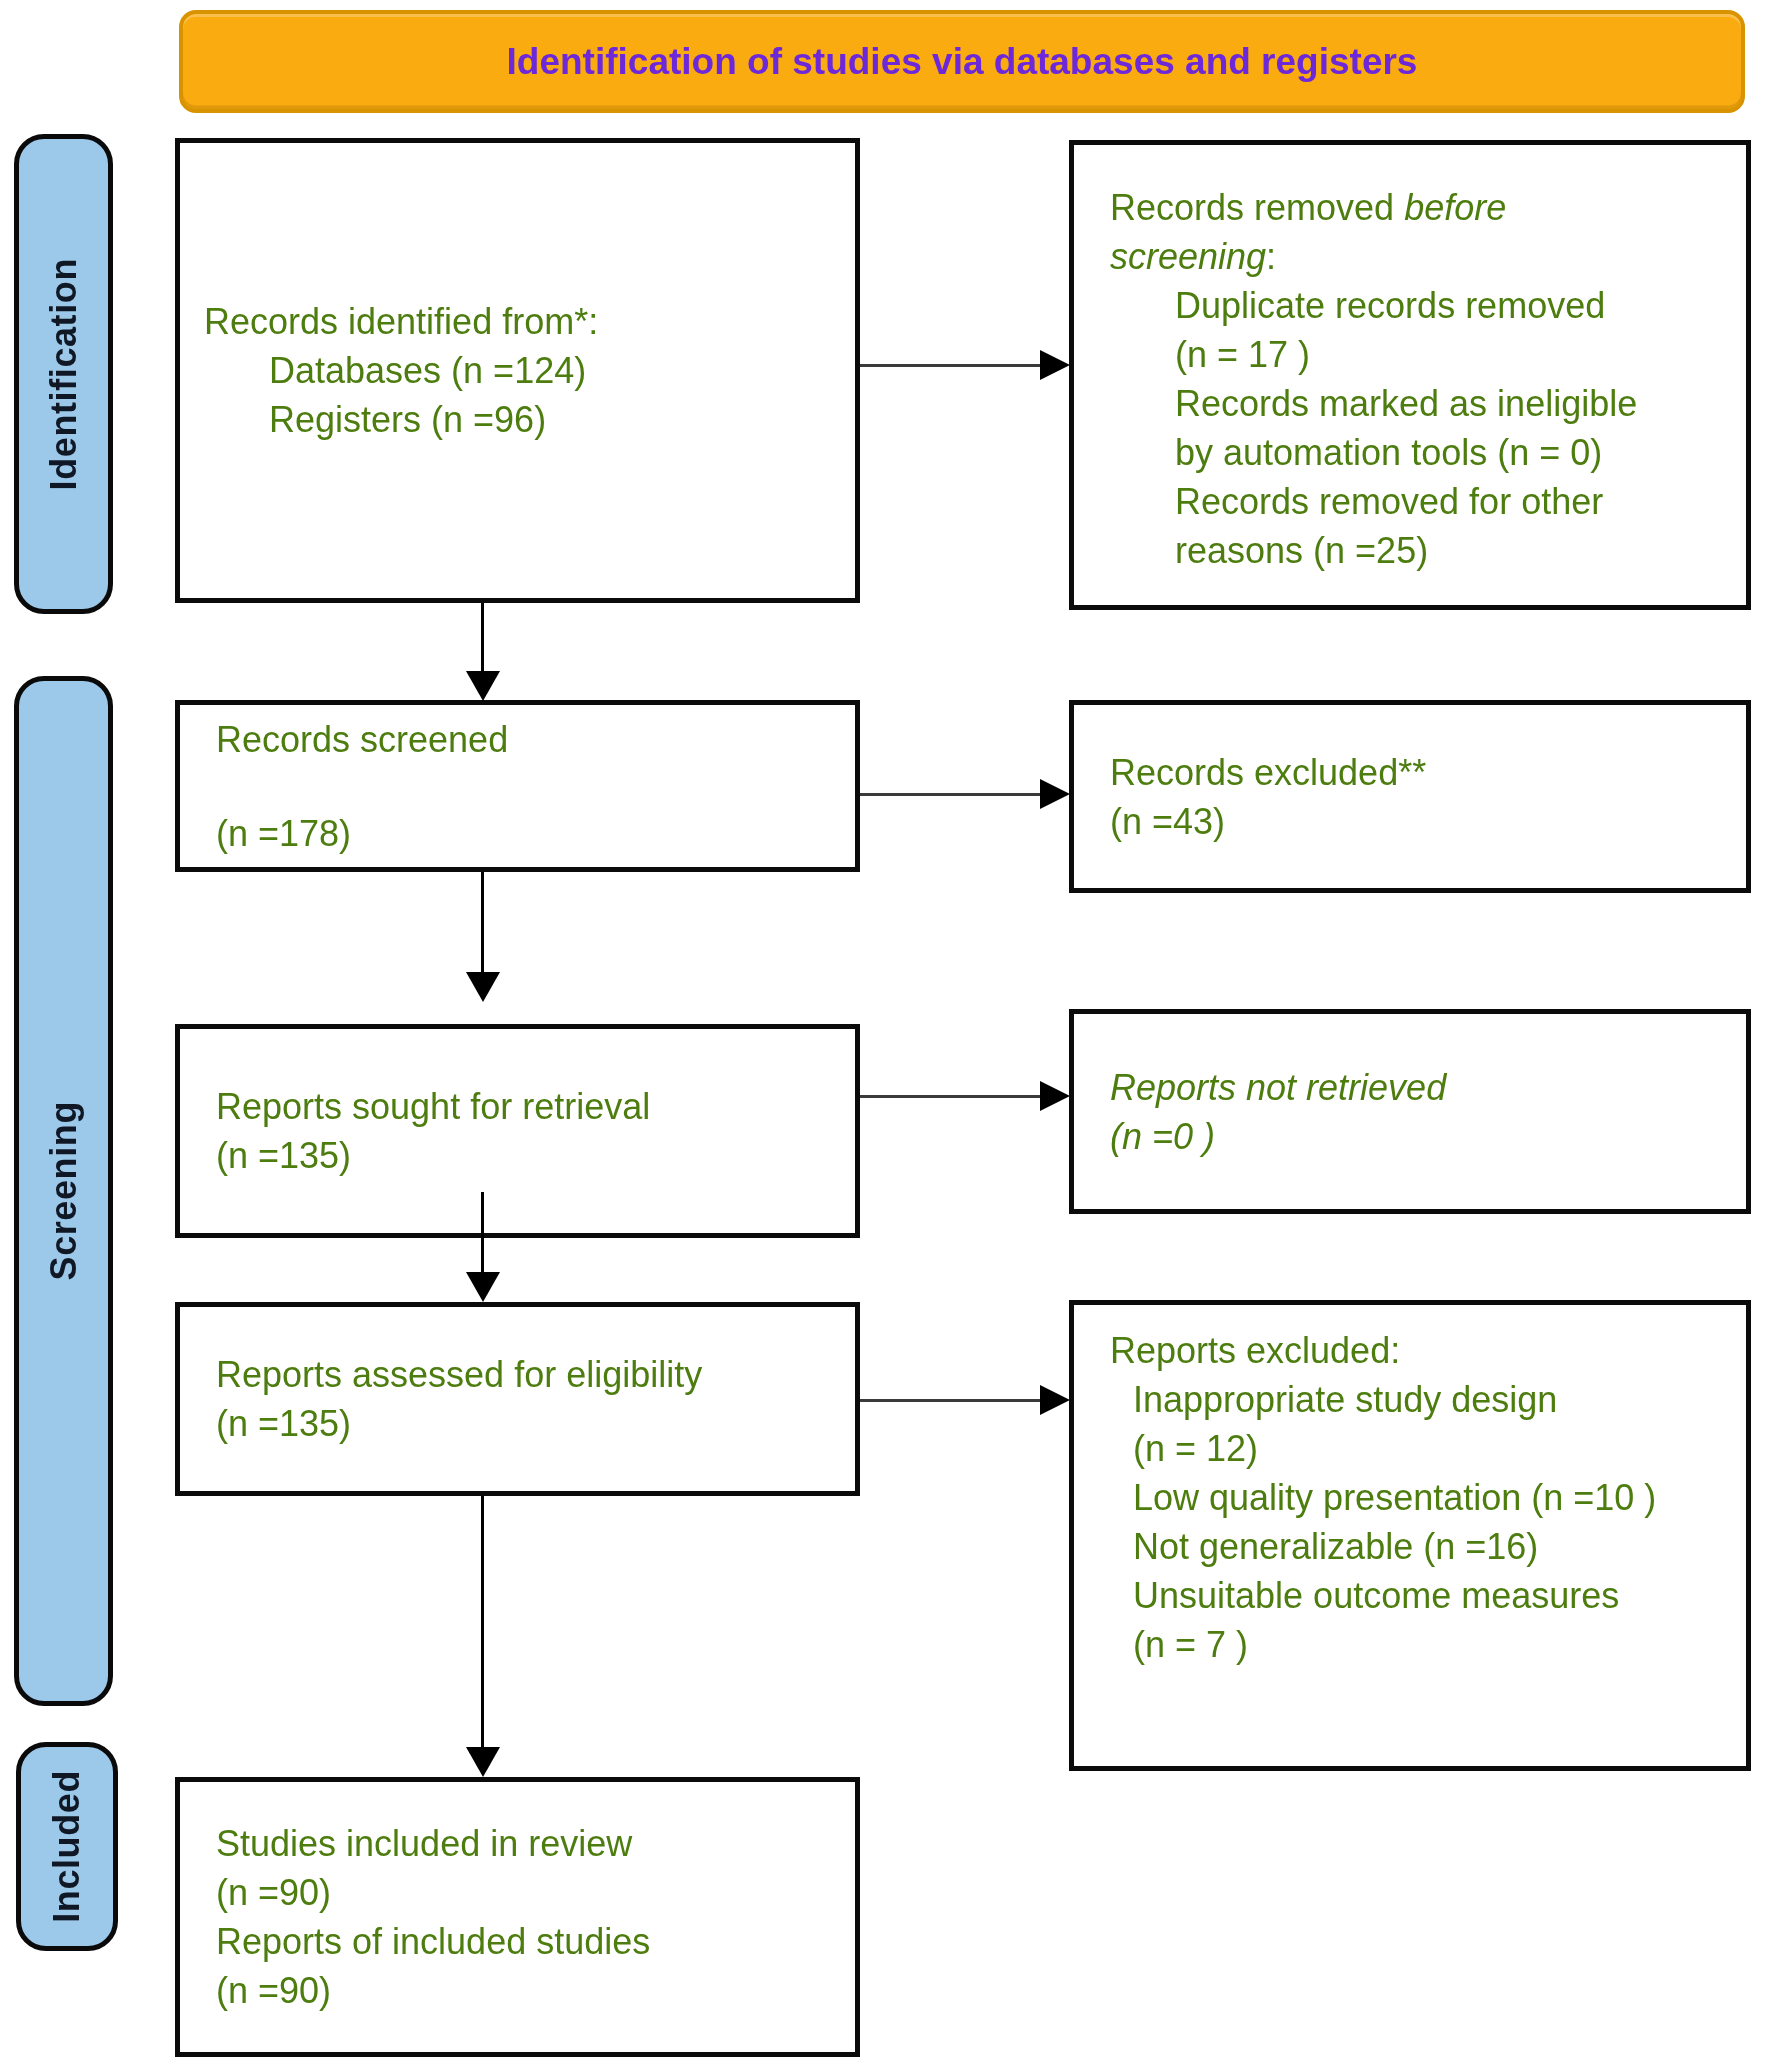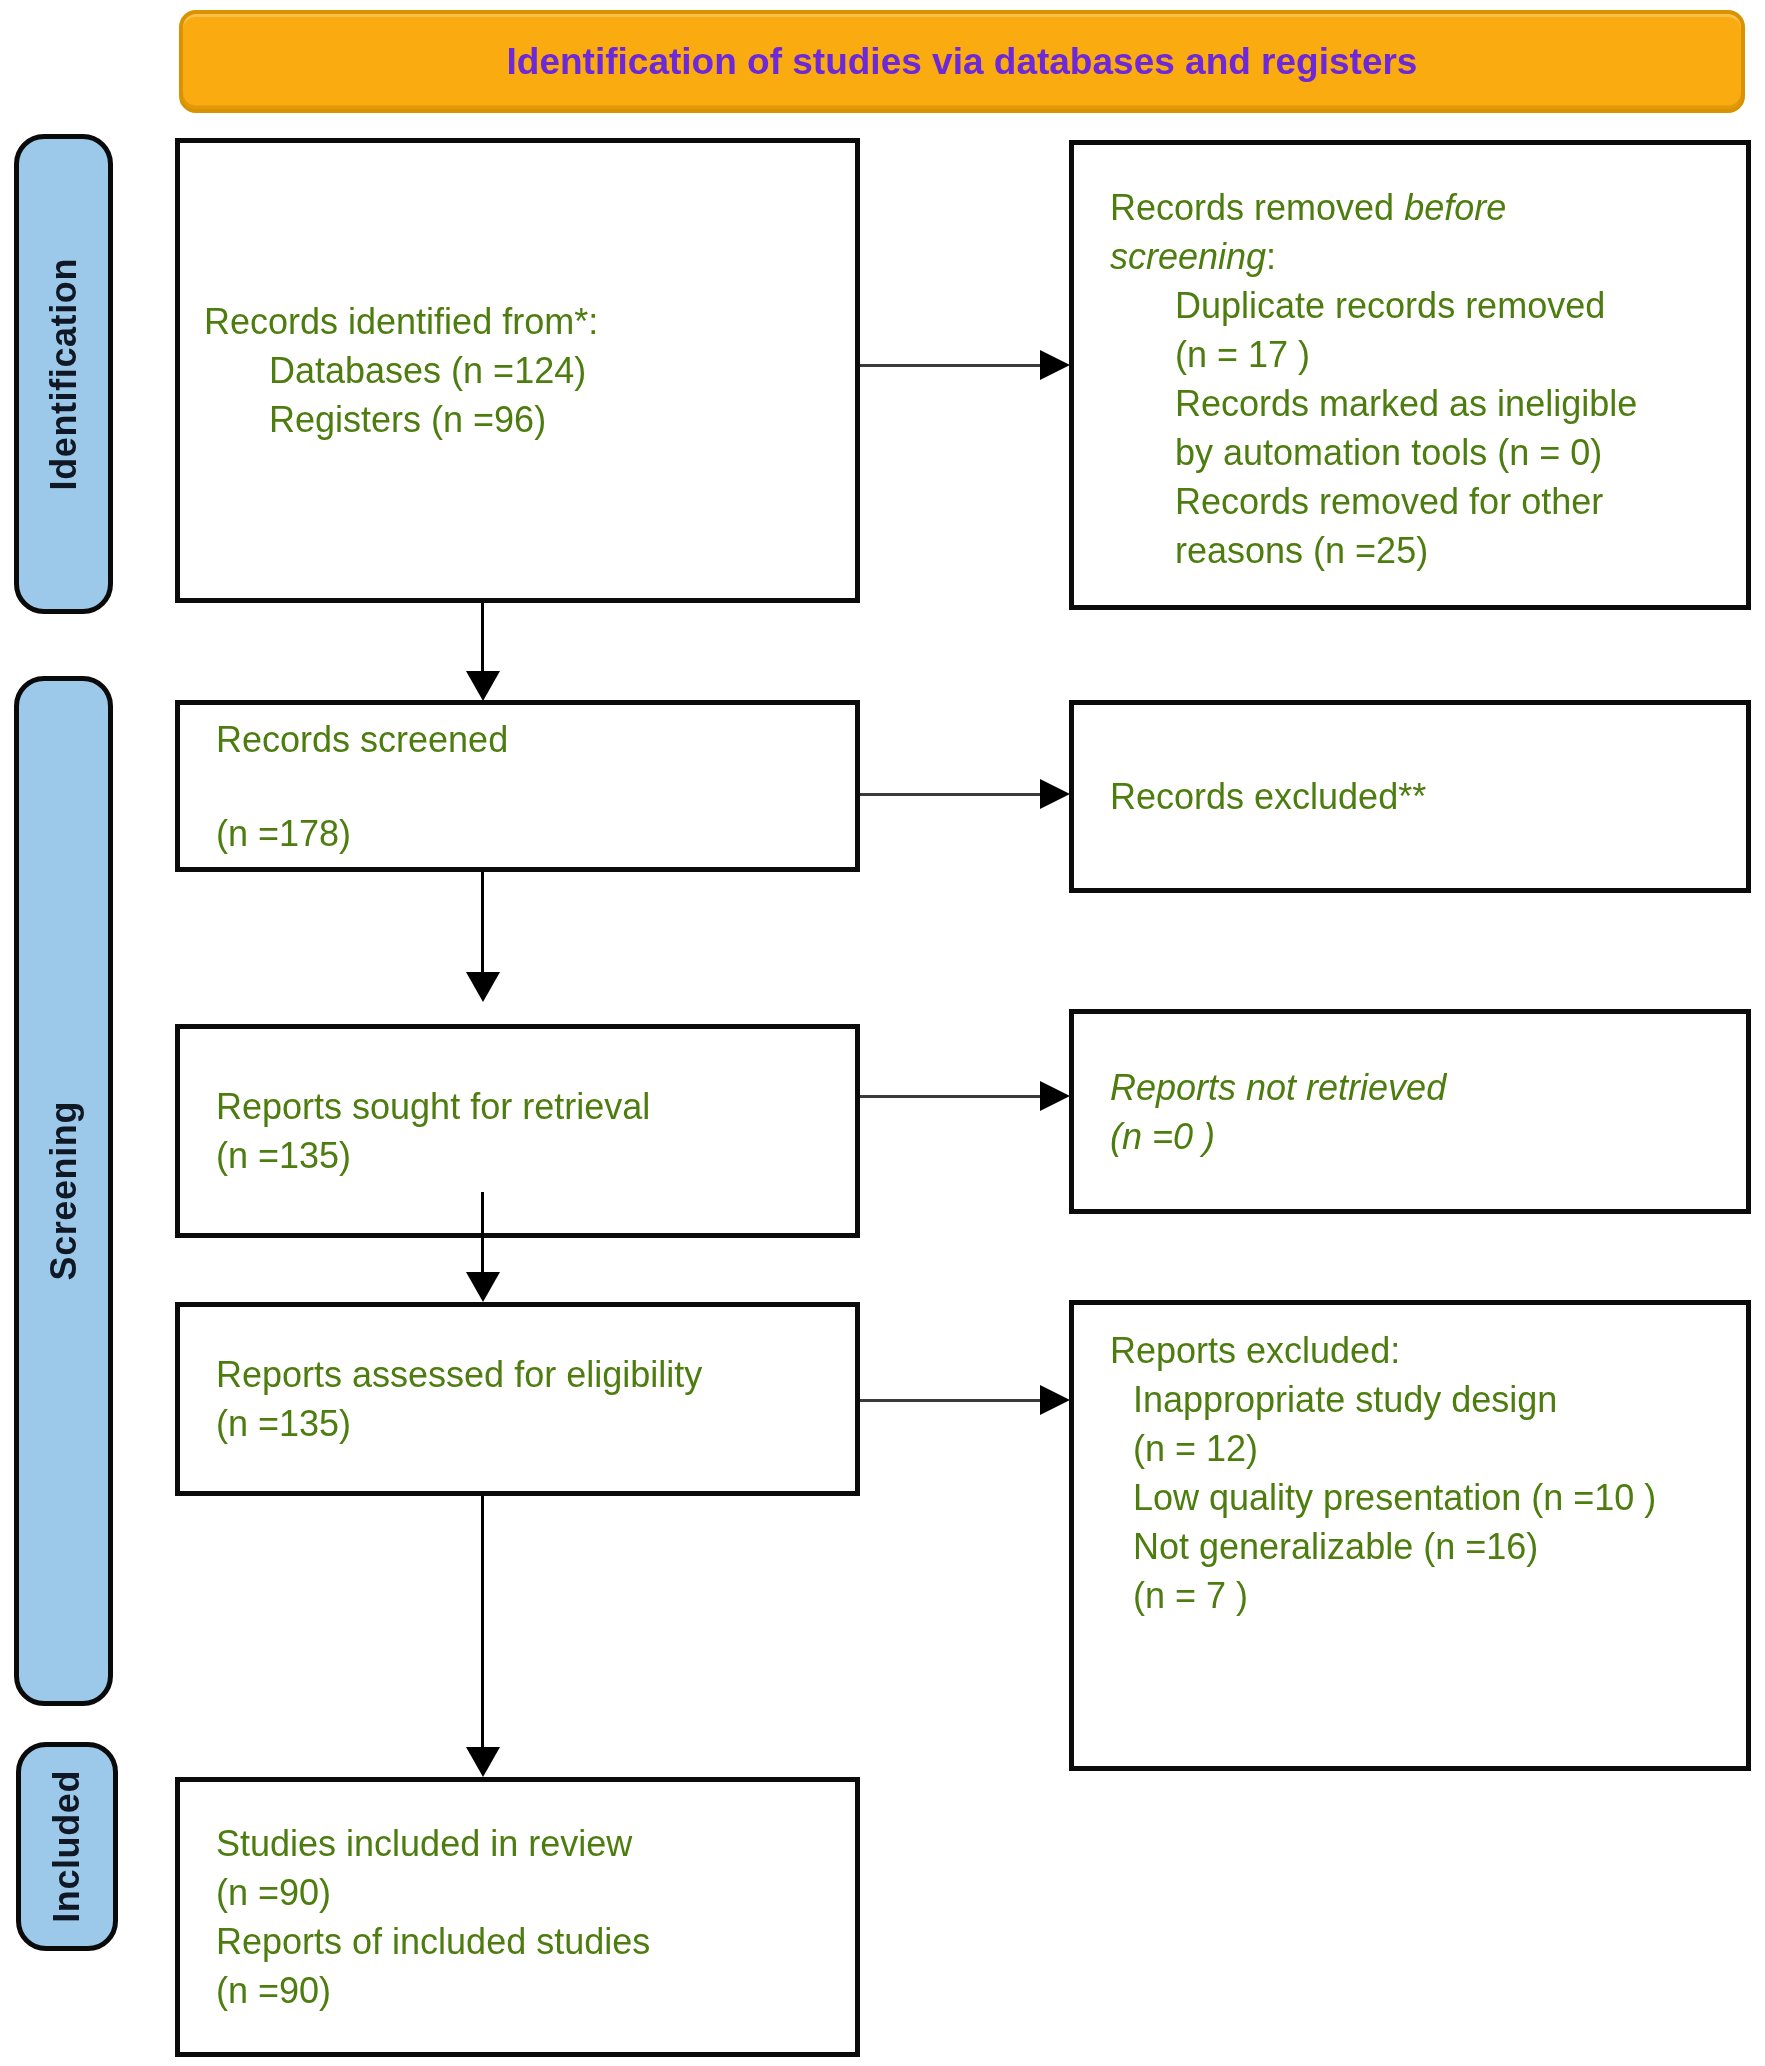--- a/index.html
+++ b/index.html
@@ -141,33 +141,35 @@
     <div class="line indent1">Duplicate records removed</div>
     <div class="line indent1">(n = 17 )</div>
     <div class="line indent1">Records marked as ineligible</div>
     <div class="line indent1">by automation tools (n = 0)</div>
     <div class="line indent1">Records removed for other</div>
     <div class="line indent1">reasons (n =25)</div>
   </div>
 
   <div class="box col-right vcenter box-records-excluded">
     <div class="line">Records excluded**</div>
+    <div class="line">(n =43)</div>
   </div>
 
   <div class="box col-right vcenter box-reports-not-retrieved">
     <div class="line">Reports not retrieved</div>
     <div class="line">(n =0 )</div>
   </div>
 
   <div class="box col-right box-reports-excluded">
     <div class="line">Reports excluded:</div>
     <div class="line indent2">Inappropriate study design</div>
     <div class="line indent2">(n = 12)</div>
     <div class="line indent2">Low quality presentation (n =10 )</div>
     <div class="line indent2">Not generalizable (n =16)</div>
+    <div class="line indent2">Unsuitable outcome measures</div>
     <div class="line indent2">(n = 7 )</div>
   </div>
 
   <div class="vline" style="top:603px; height:71px;"></div>
   <div class="head-down" style="top:671px;"></div>
 
   <div class="vline" style="top:872px; height:103px;"></div>
   <div class="head-down" style="top:972px;"></div>
 
   <div class="vline" style="top:1192px; height:84px;"></div>

